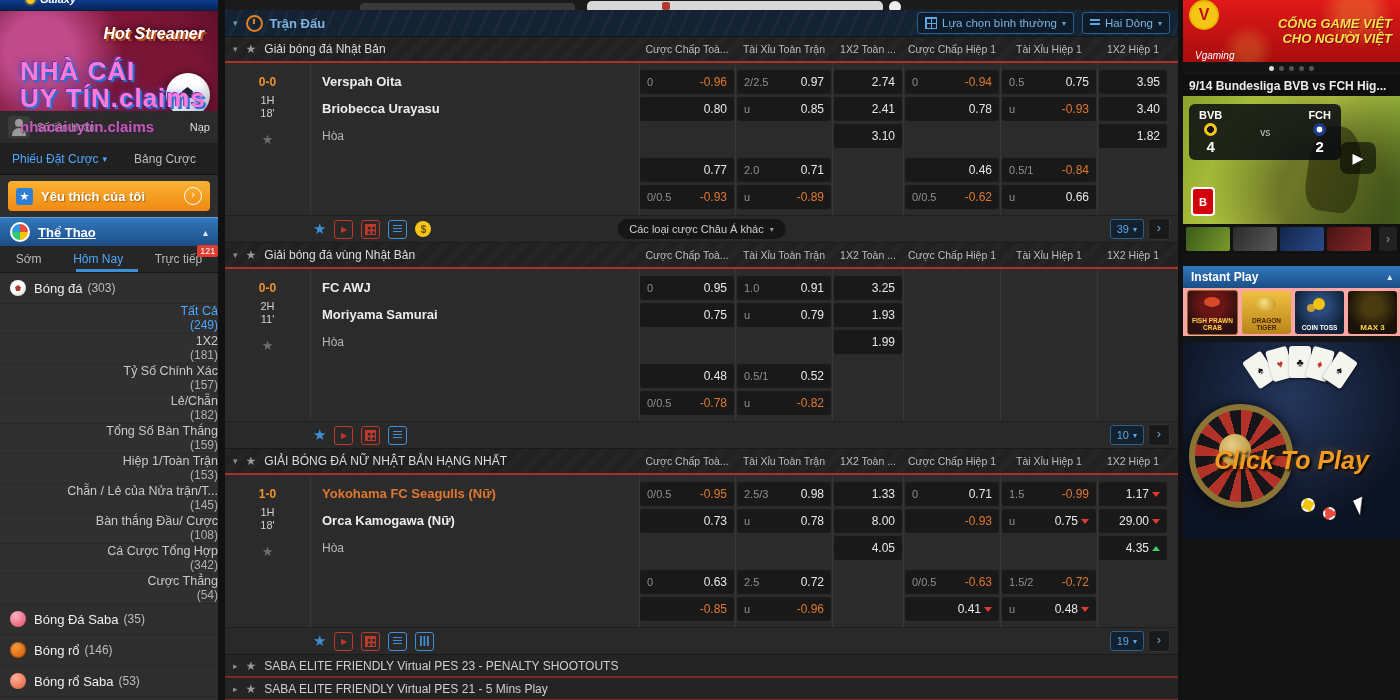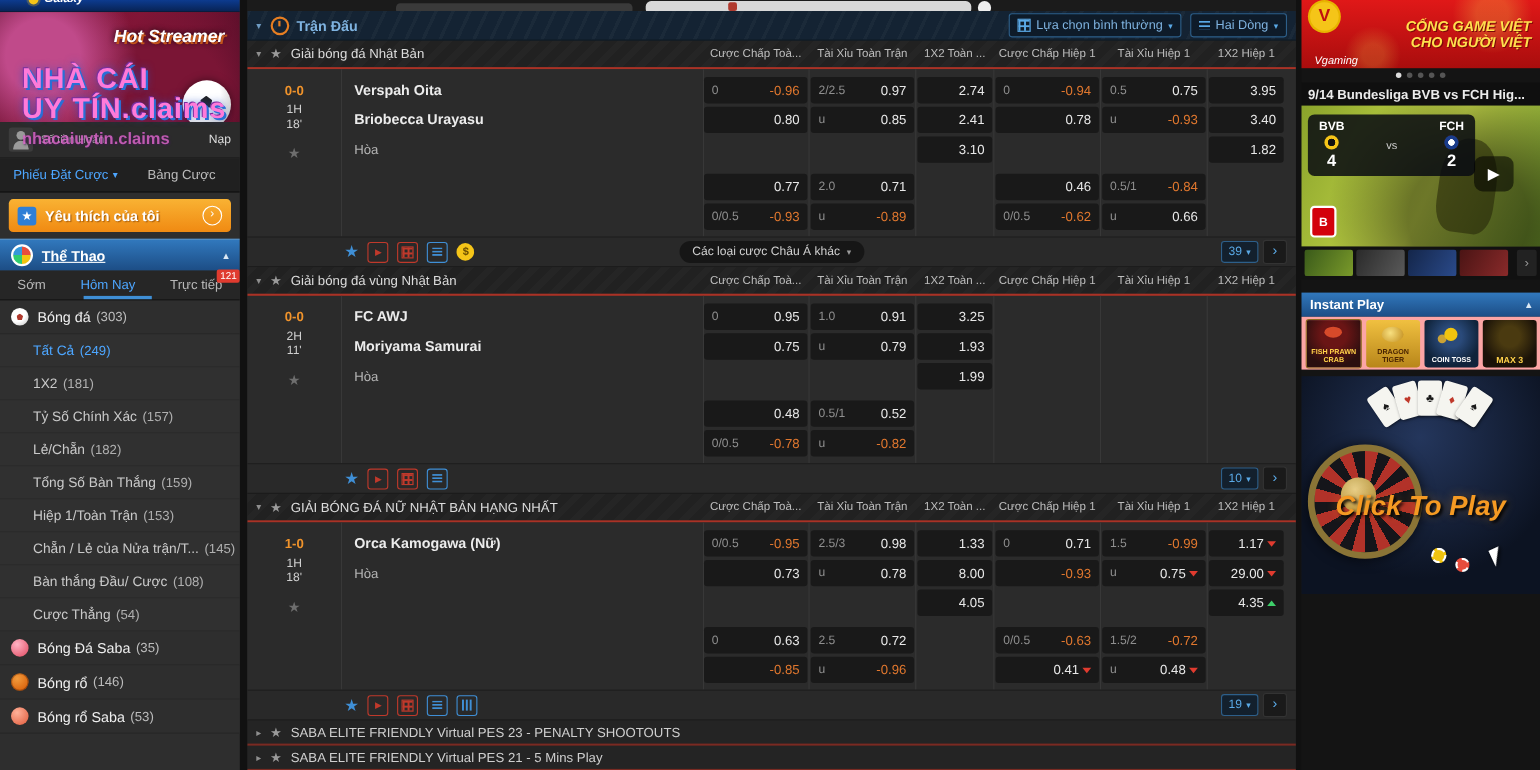--- a/index.html
+++ b/index.html
@@ -60,22 +60,22 @@
   .sportitem{height:30px;background:#2e2e2e;border-bottom:1px solid #272727;display:flex;align-items:center;
     font-size:13px;color:#eee;cursor:pointer;}
   .sico{width:16px;height:16px;border-radius:50%;margin:0 8px 0 10px;flex:none;position:relative;}
   .sico.football{background:radial-gradient(circle at 35% 30%,#fff 0 50%,#ddd 75%,#aaa);}
   .sico.football:after{content:"";position:absolute;left:5px;top:5px;width:6px;height:6px;background:#b03a2e;
     clip-path:polygon(50% 0,100% 38%,81% 100%,19% 100%,0 38%);}
   .sico.saba{background:radial-gradient(circle at 35% 30%,#ffb3c4,#e0485f);}
   .sico.basketball{background:radial-gradient(circle at 35% 30%,#f39c3d,#d35400);box-shadow:inset 0 0 0 1px rgba(80,30,0,.4);}
   .sico.sababb{background:radial-gradient(circle at 35% 30%,#ffb199,#e05a3a);}
   .scount{color:#bdbdbd;margin-left:5px;font-size:12px;}
-  .subitem{height:29px;display:flex;align-items:center;padding-left:30px;font-size:12.5px;color:#c9c9c9;
-    background:#303030;border-bottom:1px solid #2a2a2a;cursor:pointer;}
+  .subitem{height:29px;display:flex;align-items:flex-end;padding-left:30px;font-size:12.5px;color:#c9c9c9;
+    background:#303030;border-bottom:1px solid #2a2a2a;cursor:pointer;flex-direction:column;}
   .subitem.active{color:#4da6ff;}
   .sub-count{margin-left:5px;color:#b0b0b0;font-size:12px;}
   .subitem.active .sub-count{color:#4da6ff;}
 
   
   #main{position:absolute;left:225px;top:0;width:953px;height:700px;background:#272727;}
   .topstrip{position:relative;height:10px;background:#1b1b1b;overflow:hidden;}
   .ts-a{position:absolute;left:135px;top:3px;width:215px;height:10px;background:#3a3a3a;border-radius:4px;}
   .ts-b{position:absolute;left:362px;top:1px;width:296px;height:12px;background:#d8d8d8;border-radius:5px;}
   .ts-red{position:absolute;left:437px;top:2px;width:8px;height:8px;background:#b03a2e;border-radius:2px;}
@@ -311,20 +311,24 @@
         </div>
         <div class="subitem">
           <span class="sub-label">Chẵn / Lẻ của Nửa trận/T...</span>
           <span class="sub-count">(145)</span>
         </div>
         <div class="subitem">
           <span class="sub-label">Bàn thắng Đầu/ Cược</span>
           <span class="sub-count">(108)</span>
         </div>
         <div class="subitem">
+          <span class="sub-label">Cá Cược Tổng Hợp</span>
+          <span class="sub-count">(342)</span>
+        </div>
+        <div class="subitem">
           <span class="sub-label">Cược Thẳng</span>
           <span class="sub-count">(54)</span>
         </div>
       </div>
     <div id="othersports">
         <div class="sportitem">
           <span class="sico saba"></span>
           <span>Bóng Đá Saba</span>
           <span class="scount">(35)</span>
         </div>
@@ -733,20 +737,21 @@
             <div class="vline" style="left: 678px;"></div>
             <div class="vline" style="left: 775px;"></div>
             <div class="vline" style="left: 872px;"></div>
             <div class="mleft">
               <div class="score">1-0</div>
               <div class="mtime">1H</div>
               <div class="mtime">18'</div>
               <div class="mstar">★</div>
             </div>
             <div class="mteams">
+              <div class="tname fav">Yokohama FC Seagulls (Nữ)</div>
               <div class="tname">Orca Kamogawa (Nữ)</div>
               <div class="tdraw">Hòa</div>
             </div>
             <div class="odds">
               <div class="orow">
                 <div class="g g0">
                   <div class="cell">
                     <span class="h">0/0.5</span>
                     <span class="o neg">-0.95</span>
                   </div>

